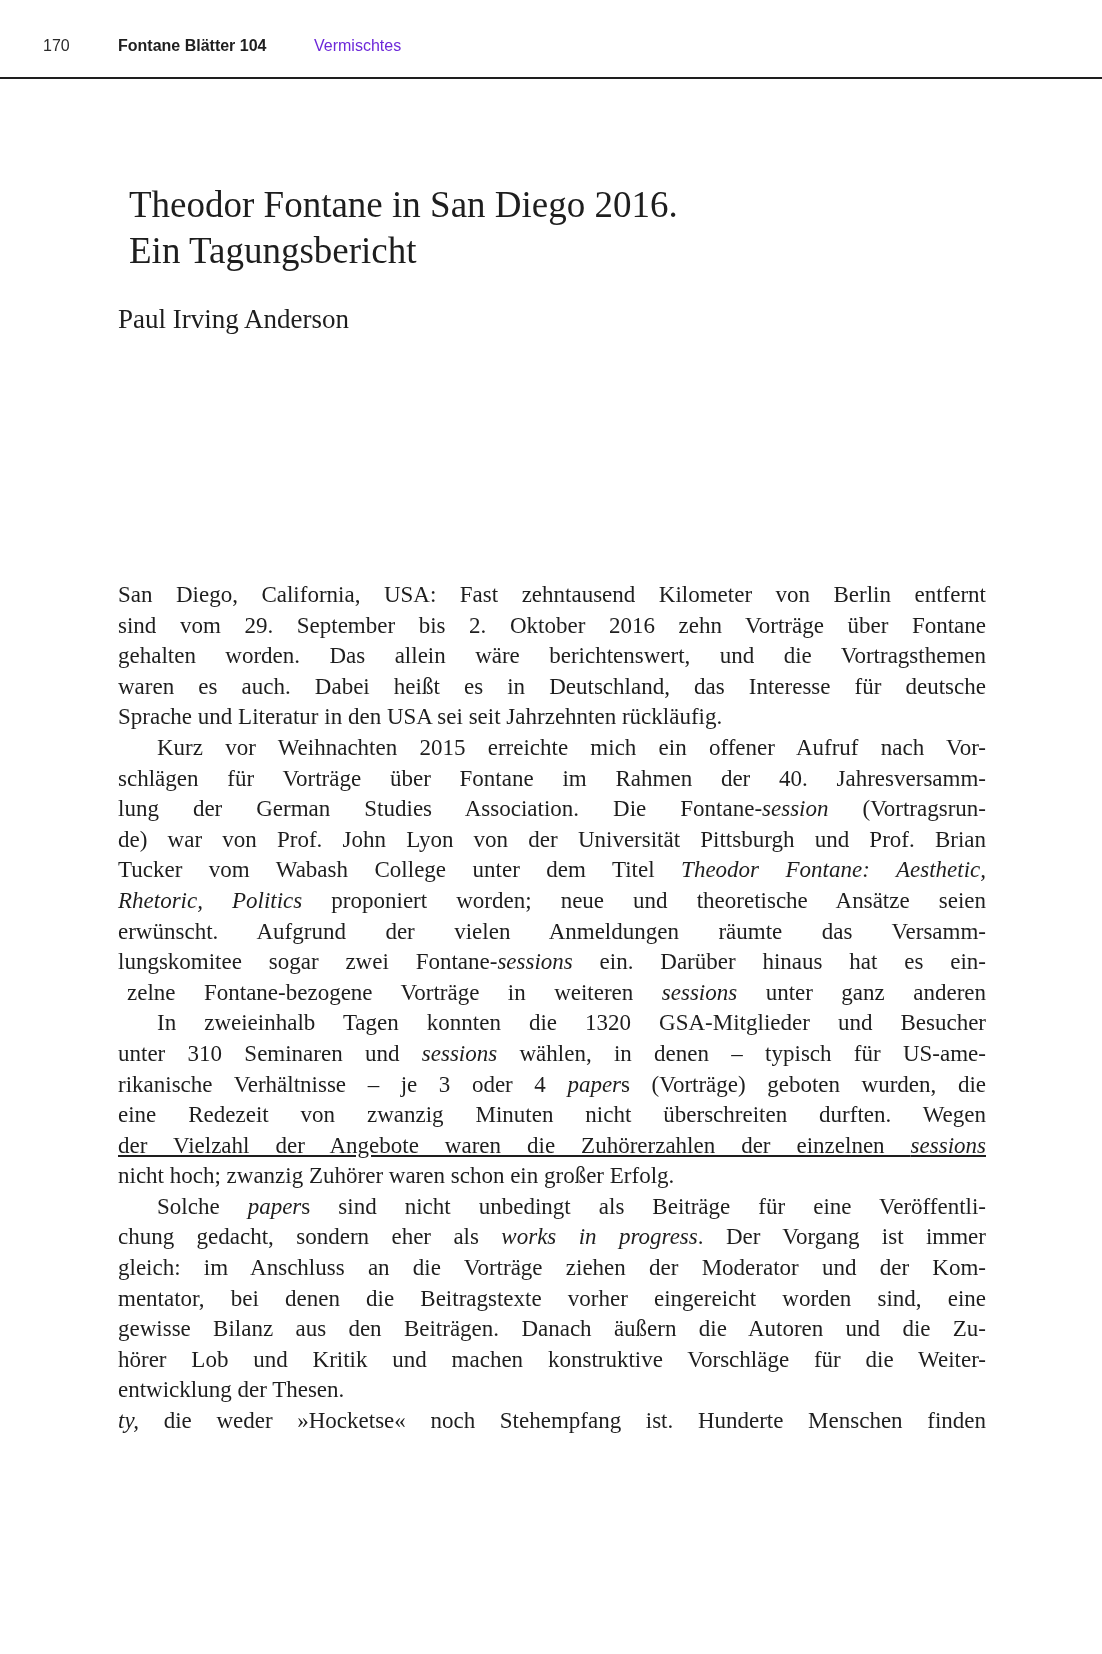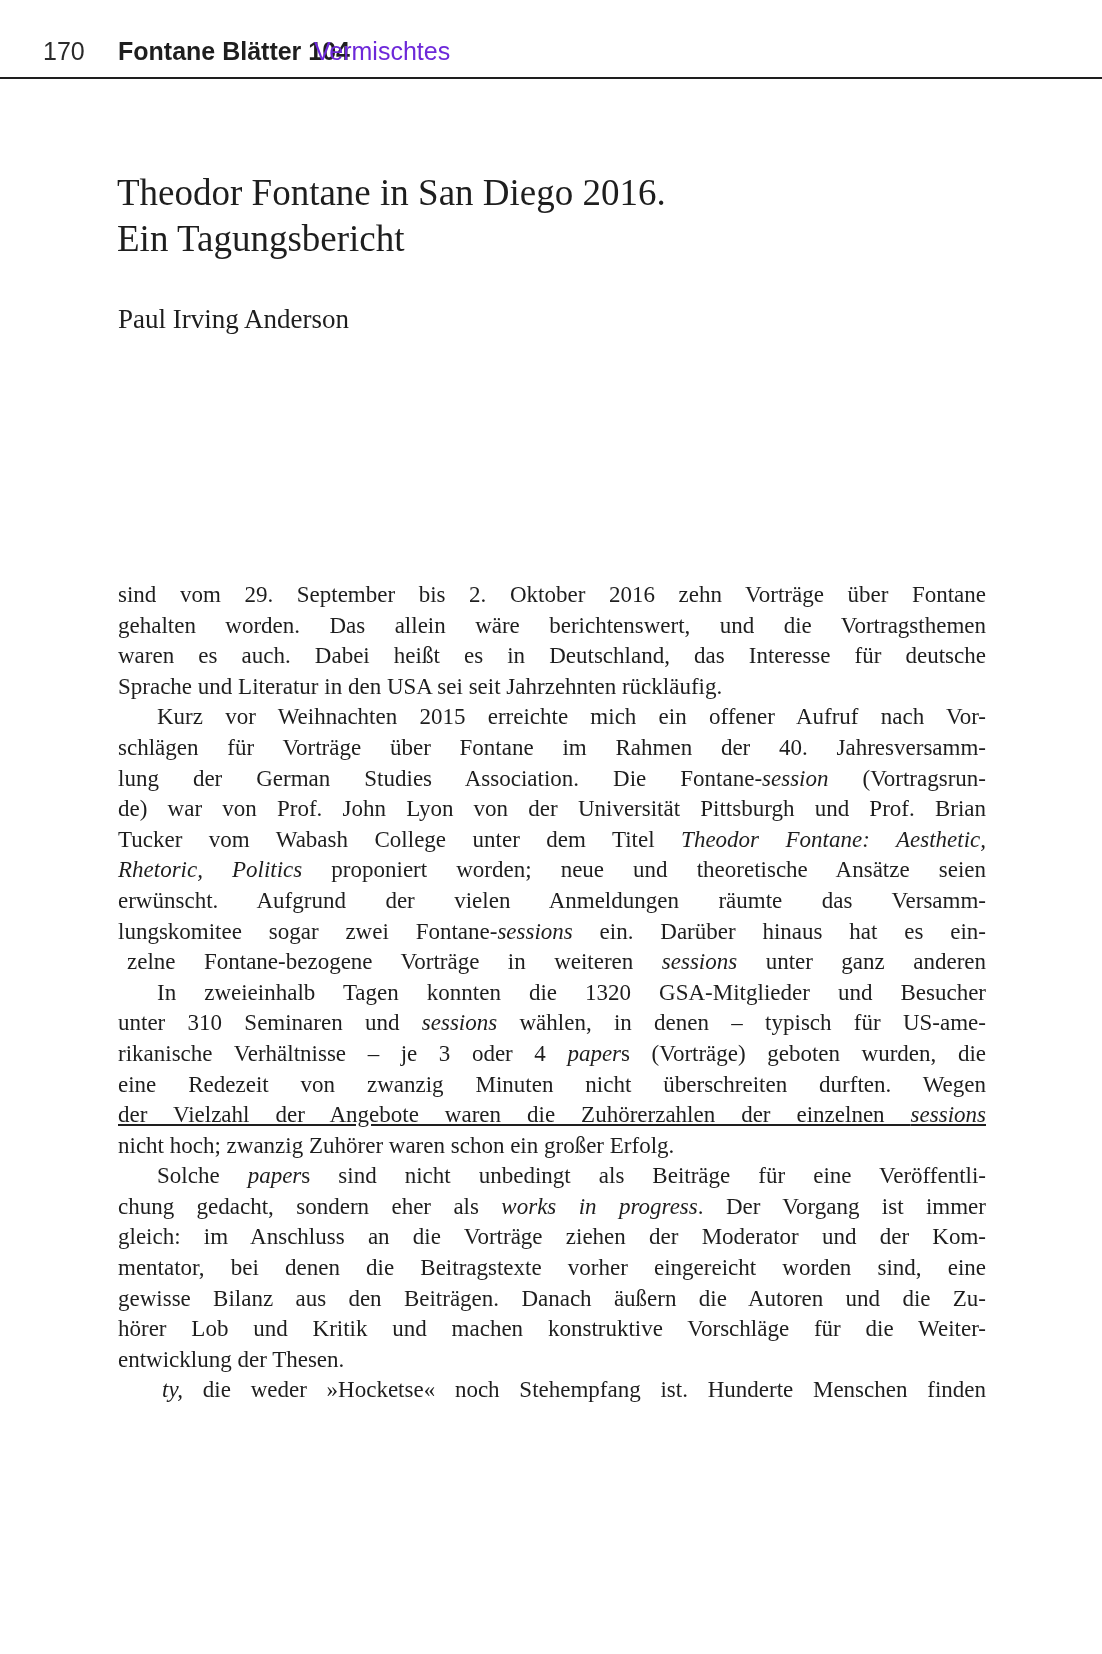--- a/index.html
+++ b/index.html
@@ -1,28 +1,28 @@
 <!DOCTYPE html>
 <html><head>
   <meta charset="utf-8">
   <style>
     html, body { margin: 0; padding: 0; background: #ffffff; }
     body { width: 1102px; height: 1654px; position: relative; overflow: hidden; color: #1e1e1e; }
     .running-head {
       position: absolute; left: 0; top: 0; width: 1102px; height: 79px;
       border-bottom: 2px solid #1e1e1e; box-sizing: border-box;
-      font-family: "Liberation Sans", sans-serif; font-size: 25px;
+      font-family: "Liberation Sans", sans-serif; font-size: 16px;
     }
     .running-head .page-no { position: absolute; left: 43px; top: 37px; color: #2a2a2a; }
     .running-head .journal { position: absolute; left: 118px; top: 37px; font-weight: bold; color: #1e1e1e; }
     .running-head .section { position: absolute; top: 37px; color: #6d28d9; }
     .title {
       position: absolute; left: 117px; top: 170px; width: 880px;
       font-family: "Liberation Serif", "DejaVu Serif", serif; font-size: 37px; line-height: 46px;
-      color: #1e1e1e; margin: 0; font-weight: normal;
+      color: #1e1e1e; margin: 12px; font-weight: normal;
     }
     .title span { display: block; }
     .author {
       position: absolute; left: 118px; top: 304px;
       font-family: "Liberation Serif", "DejaVu Serif", serif; font-size: 27px; color: #1e1e1e;
     }
     .body-text {
       position: absolute; left: 118px; top: 580px; width: 868px;
       font-family: "Liberation Serif", "DejaVu Serif", serif; font-size: 23px; line-height: 30.6px;
       color: #1e1e1e;
@@ -42,20 +42,21 @@
 </header>
 
 <h1 class="title">
   <span>Theodor Fontane in San Diego 2016.</span>
   <span>Ein Tagungsbericht</span>
 </h1>
 
 <div class="author">Paul Irving Anderson</div>
 
 <div class="body-text" id="body-text">
+    <span class="line" style="text-align: left; word-spacing: 0px;"><span style="white-space: nowrap;"><span>San Diego, California, USA: Fast zehntausend Kilometer von Berlin entfernt</span></span></span>
     <span class="line" style="text-align: left; word-spacing: 0px;"><span style="white-space: nowrap;"><span>sind vom 29. September bis 2. Oktober 2016 zehn Vorträge über Fontane</span></span></span>
     <span class="line" style="text-align: left; word-spacing: 0px;"><span style="white-space: nowrap;"><span>gehalten worden. Das allein wäre berichtenswert, und die Vortragsthemen</span></span></span>
     <span class="line" style="text-align: left; word-spacing: 0px;"><span style="white-space: nowrap;"><span>waren es auch. Dabei heißt es in Deutschland, das Interesse für deutsche</span></span></span>
     <span class="line last" style="text-align: left;"><span>Sprache und Literatur in den USA sei seit Jahrzehnten rückläufig.</span></span>
     <span class="line indent" style="text-align: left; word-spacing: 0px;"><span style="white-space: nowrap;"><span>Kurz vor Weihnachten 2015 erreichte mich ein offener Aufruf nach Vor-</span></span></span>
     <span class="line" style="text-align: right; word-spacing: 0px;"><span style="white-space: nowrap;"><span>schlägen für Vorträge über Fontane im Rahmen der 40. Jahresversamm-</span></span></span>
     <span class="line" style="text-align: left; word-spacing: 0.00223214px;"><span style="white-space: nowrap;"><span>lung der German Studies Association. Die Fontane-</span><em>session</em><span> (Vortragsrun-</span></span></span>
     <span class="line" style="text-align: left; word-spacing: 0px;"><span style="white-space: nowrap;"><span>de) war von Prof. John Lyon von der Universität Pittsburgh und Prof. Brian</span></span></span>
     <span class="line" style="text-align: left; word-spacing: -0.00173611px;"><span style="white-space: nowrap;"><span>Tucker vom Wabash College unter dem Titel </span><em>Theodor Fontane: Aesthetic,</em></span></span>
     <span class="line" style="text-align: right; word-spacing: 0px;"><span style="white-space: nowrap;"><em>Rhetoric, Politics</em><span> proponiert worden; neue und theoretische Ansätze seien</span></span></span>
@@ -68,14 +69,14 @@
     <span class="line" style="text-align: left; word-spacing: 0px;"><span style="white-space: nowrap;"><span>eine Redezeit von zwanzig Minuten nicht überschreiten durften. Wegen</span></span></span>
     <span class="line" style="text-align: left; word-spacing: 0px; text-decoration: underline;"><span style="white-space: nowrap;"><span>der Vielzahl der Angebote waren die Zuhörerzahlen der einzelnen </span><em>sessions</em></span></span>
     <span class="line last" style="text-align: left;"><span>nicht hoch; zwanzig Zuhörer waren schon ein großer Erfolg.</span></span>
     <span class="line indent" style="text-align: left; word-spacing: 0px;"><span style="white-space: nowrap;"><span>Solche </span><em>paper</em><span>s sind nicht unbedingt als Beiträge für eine Veröffentli-</span></span></span>
     <span class="line" style="text-align: left; word-spacing: 0.00142045px;"><span style="white-space: nowrap;"><span>chung gedacht, sondern eher als </span><em>works in progress</em><span>. Der Vorgang ist immer</span></span></span>
     <span class="line" style="text-align: left; word-spacing: 0px;"><span style="white-space: nowrap;"><span>gleich: im Anschluss an die Vorträge ziehen der Moderator und der Kom-</span></span></span>
     <span class="line" style="text-align: left; word-spacing: 0px;"><span style="white-space: nowrap;"><span>mentator, bei denen die Beitragstexte vorher eingereicht worden sind, eine</span></span></span>
     <span class="line" style="text-align: left; word-spacing: 0px;"><span style="white-space: nowrap;"><span>gewisse Bilanz aus den Beiträgen. Danach äußern die Autoren und die Zu-</span></span></span>
     <span class="line" style="text-align: left; word-spacing: 0px;"><span style="white-space: nowrap;"><span>hörer Lob und Kritik und machen konstruktive Vorschläge für die Weiter-</span></span></span>
     <span class="line last" style="text-align: left;"><span>entwicklung der Thesen.</span></span>
-    <span class="line" style="text-align: left; word-spacing: 0px; margin-left: 44px;"><span style="white-space: nowrap;"><em>ty,</em><span> die weder »Hocketse« noch Stehempfang ist. Hunderte Menschen finden</span></span></span>
+    <span class="line" style="text-align: left; word-spacing: 0px;"><span style="white-space: nowrap;"><em>ty,</em><span> die weder »Hocketse« noch Stehempfang ist. Hunderte Menschen finden</span></span></span>
   </div>
 
 </body></html>

